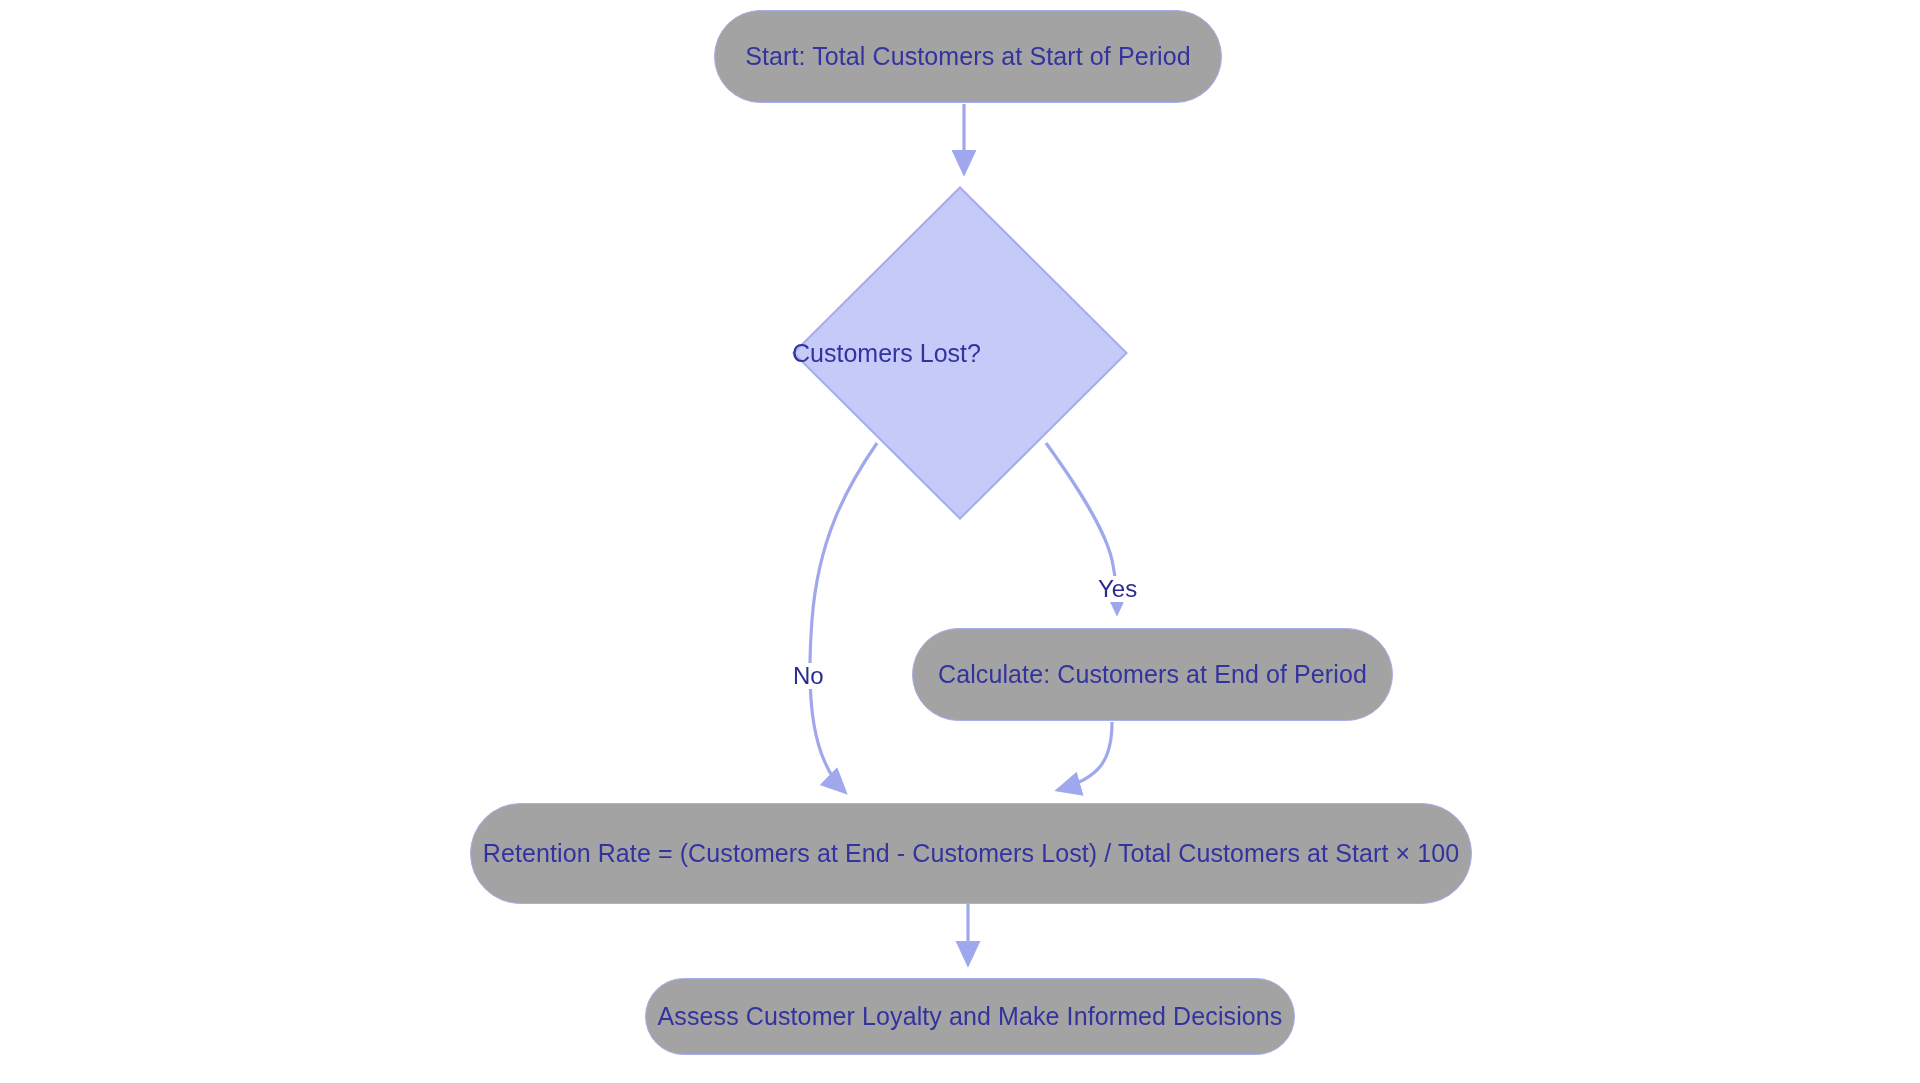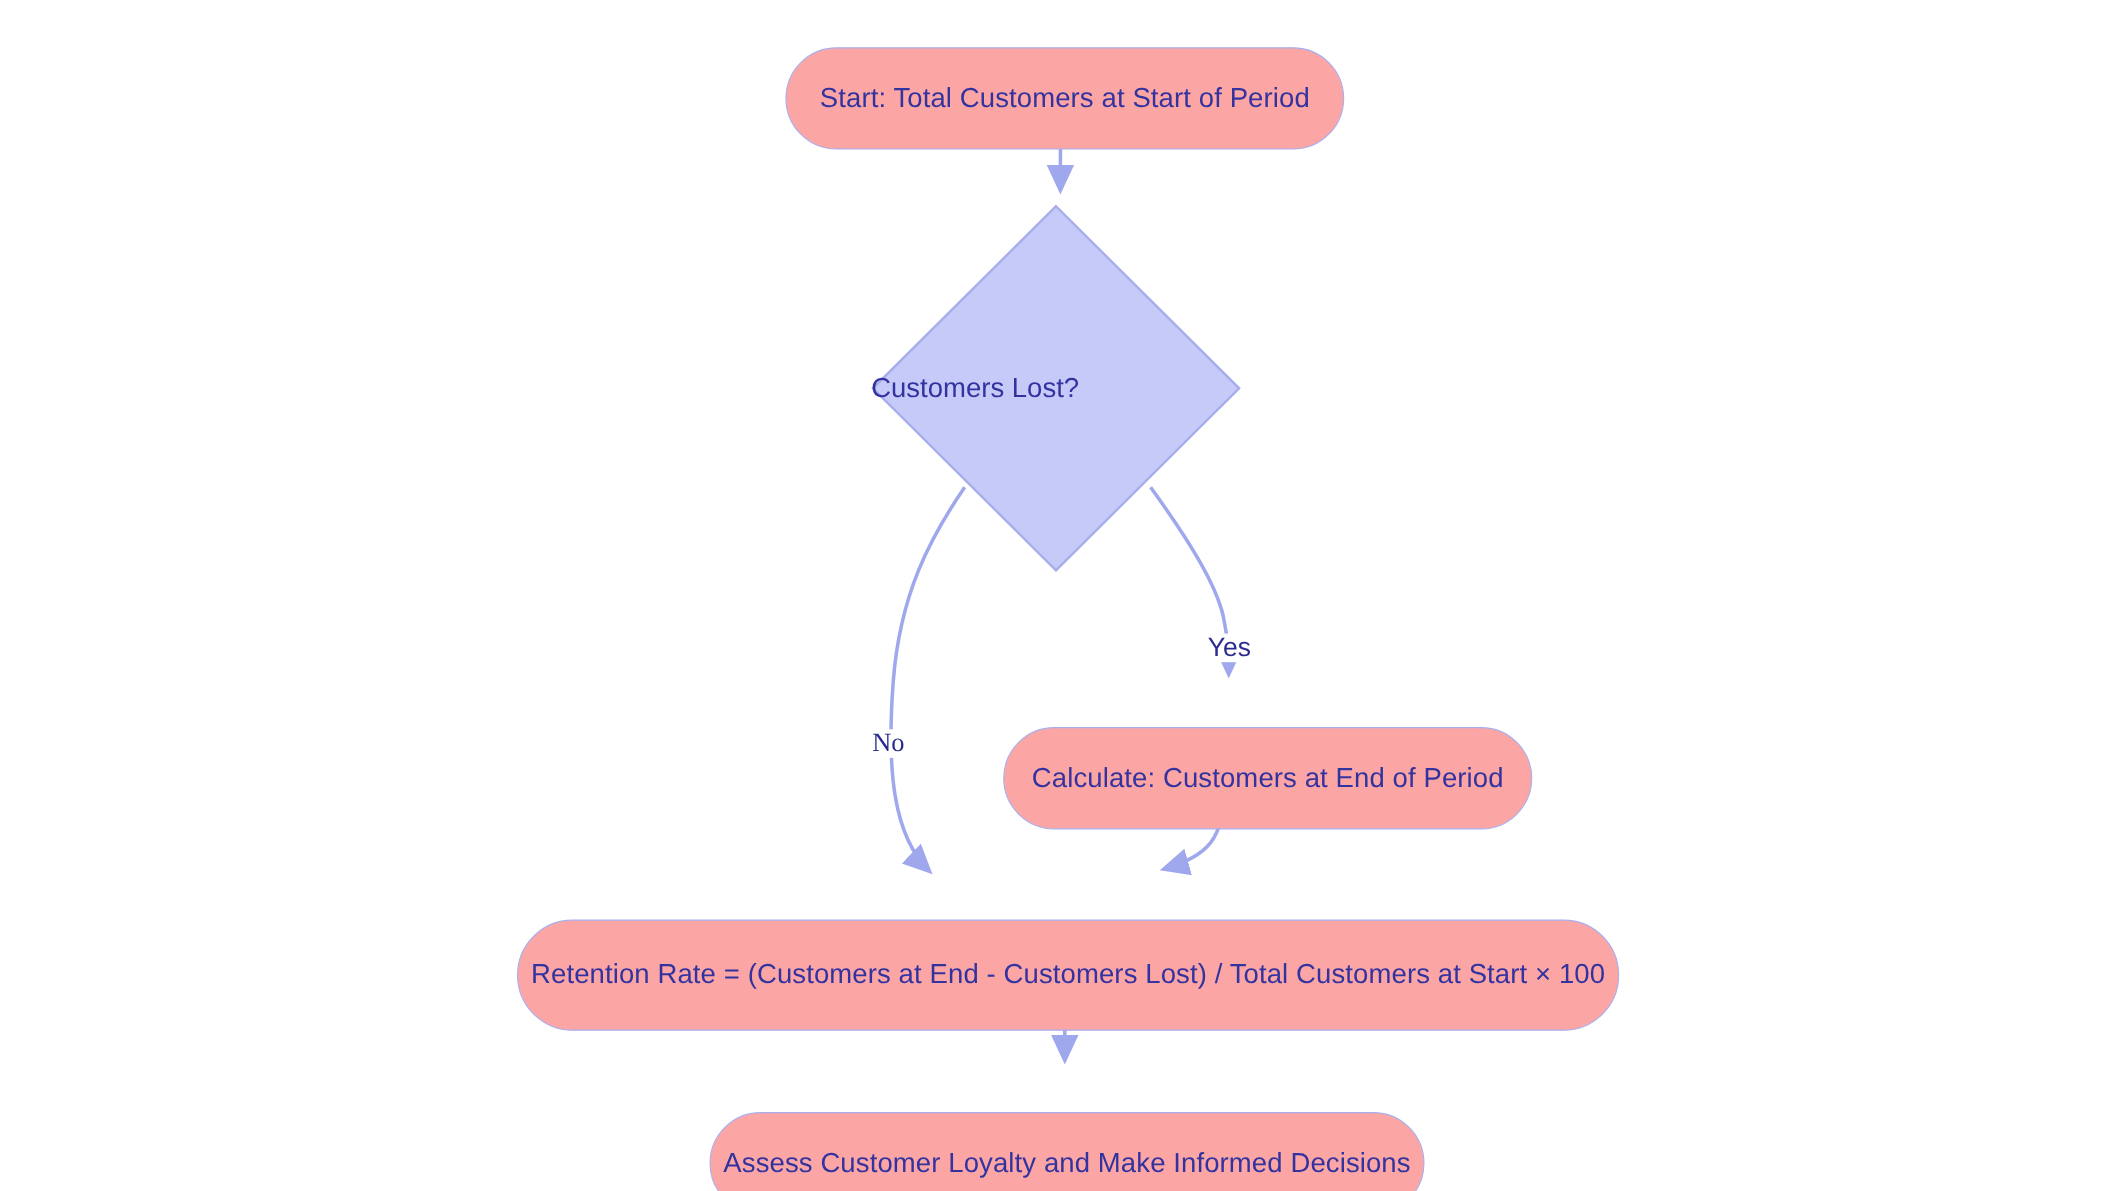--- a/index.html
+++ b/index.html
@@ -30,24 +30,23 @@
   }
   .node {
     position: absolute;
     box-sizing: border-box;
     display: flex;
     align-items: center;
     justify-content: center;
     text-align: center;
   }
   .node-pill {
-    background: #fca5a5;
+    background: #a3a3a3;
     border: 1.3px solid #a8aeec;
     border-radius: 9999px;
-    margin-top: 33px;
   }
   .node-label {
     color: #3333a0;
     font-size: 25px;
     font-weight: 400;
     letter-spacing: 0.1px;
     white-space: nowrap;
     line-height: 1;
   }
   .node-diamond-wrap {
@@ -127,21 +126,21 @@
   </div>
 
   <div class="node node-pill" style="left:912px; top:628px; width:481px; height:93px;">
     <span class="node-label">Calculate: Customers at End of Period</span>
   </div>
 
   <div class="node node-pill" style="left:470px; top:803px; width:1002px; height:101px;">
     <span class="node-label">Retention Rate = (Customers at End - Customers Lost) / Total Customers at Start × 100</span>
   </div>
 
-  <div class="node node-pill" style="left:645px; top:978px; width:650px; height:93px;align-items:center;">
+  <div class="node node-pill" style="left:645px; top:978px; width:650px; height:77px;align-items:center;">
     <span class="node-label">Assess Customer Loyalty and Make Informed Decisions</span>
   </div>
 
   <span class="edge-label" style="left:1095px; top:576px;">Yes</span>
 
-  <span class="edge-label" style="left:790px; top:663px;font-family:Liberation Serif, serif;">No</span>
+  <span class="edge-label" style="left:790px; top:663px;">No</span>
 
 </div>
 
 </body></html>

